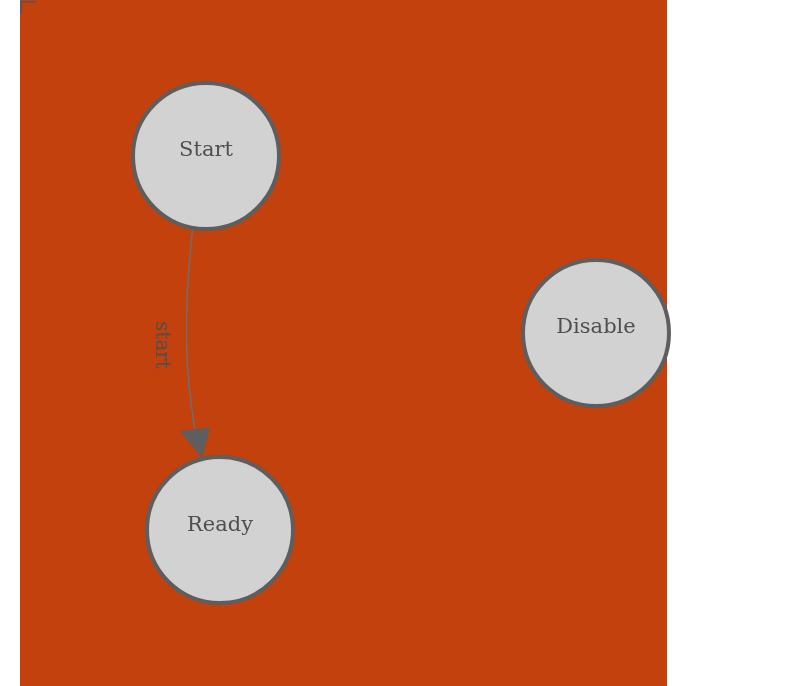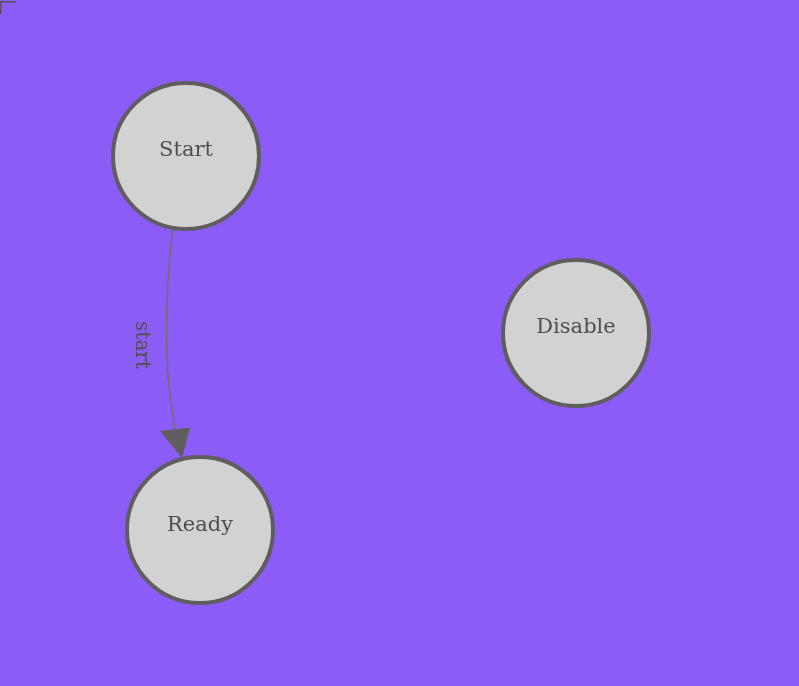--- a/index.html
+++ b/index.html
@@ -5,23 +5,24 @@
   html, body {
     margin: 0;
     padding: 0;
     background: #ffffff;
     width: 799px;
     height: 686px;
     overflow: hidden;
   }
   .stage {
     position: relative;
-    width: 799px;
+    width: 647px;
     height: 686px;
-    background: #8b5cf6;
+    background: #c2410c;
+    margin-left: 20px;
   }
   svg { display: block; }
   .node-label {
     font-family: "DejaVu Serif", "Liberation Serif", serif;
     font-size: 21px;
     text-anchor: middle;
     dominant-baseline: central;
     user-select: none;
   }
   .edge-label {

